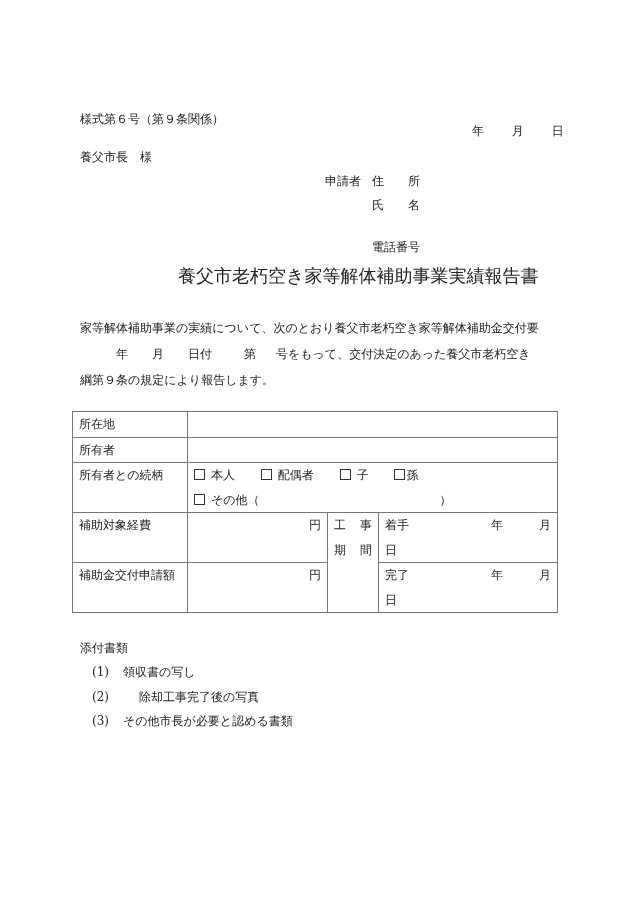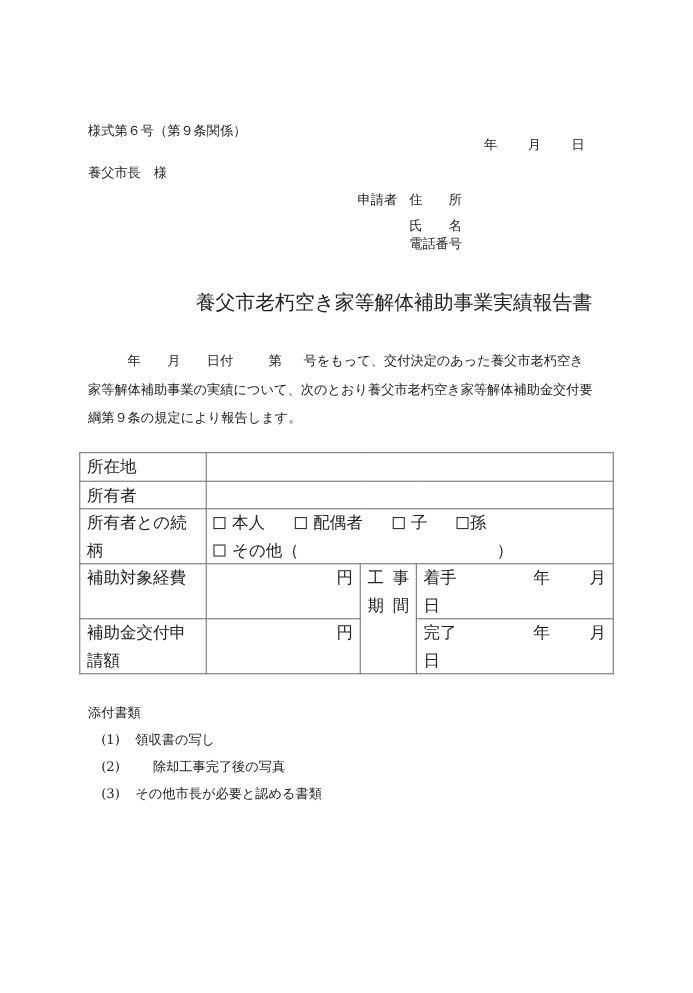--- a/index.html
+++ b/index.html
@@ -1,55 +1,55 @@
 <!DOCTYPE html>
 <html><head>
 <meta charset="utf-8">
 <style>
   html, body { margin:0; padding:0; background:#ffffff; }
   body { width:630px; height:903px; position:relative; overflow:hidden;
          font-family:"DejaVu Serif","Liberation Serif",serif; color:#222; font-size:12px; }
   .abs { position:absolute; white-space:nowrap; line-height:14px; }
   .para { position:absolute; left:80px; width:480px; line-height:26px; font-size:12px; }
-  table.form { position:absolute; left:72px; top:411px; width:486px; border-collapse:collapse; font-size:15px; }
+  table.form { position:absolute; left:72px; top:411px; width:486px; border-collapse:collapse; font-size:12px; }
   table.form td { border:1px solid #777; padding:0 6px; vertical-align:top; line-height:24.5px; }
   .cb { display:inline-block; width:9px; height:9px; border:1px solid #333; margin-right:6px; vertical-align:-1px; }
   .row-flex { display:flex; justify-content:space-between; }
 </style>
 </head>
 <body>
 
 <div class="abs" style="left:80px;top:112px;">様式第６号（第９条関係）</div>
 
-<div class="abs" style="left:440px;top:124px;">
+<div class="abs" style="left:472px;top:124px;">
   <span>年</span>
   <span style="margin-left:24px;">月</span>
   <span style="margin-left:24px;">日</span>
 </div>
 
 <div class="abs" style="left:80px;top:150px;text-align:center;">養父市長　様</div>
 
 <div class="abs" style="left:325px;top:174px;">申請者</div>
 <div class="abs" style="left:372px;top:174px;width:48px;">
   <span>住</span>
   <span style="position:absolute;right:0;">所</span>
 </div>
 <div class="abs" style="left:372px;top:198px;width:48px;">
   <span>氏</span>
   <span style="position:absolute;right:0;">名</span>
 </div>
-<div class="abs" style="left:372px;top:214px;">電話番号</div>
+<div class="abs" style="left:372px;top:240px;">電話番号</div>
 
 <div class="abs" style="left:178px;top:269px;font-size:18px;">養父市老朽空き家等解体補助事業実績報告書</div>
 
 <div class="para" style="top:315px;">
+  <div>家等解体補助事業の実績について、次のとおり養父市老朽空き家等解体補助金交付要</div>
   <div>
     <span style="margin-left:36px;">年</span><span style="margin-left:24px;">月</span><span style="margin-left:24px;">日付</span><span style="margin-left:32px;">第</span><span style="margin-left:20px;">号をもって、交付決定のあった養父市老朽空き</span>
   </div>
-  <div>家等解体補助事業の実績について、次のとおり養父市老朽空き家等解体補助金交付要</div>
   <div>綱第９条の規定により報告します。</div>
 </div>
 
 <table class="form">
   <colgroup>
       <col style="width:115px">
       <col style="width:140px">
       <col style="width:51px">
       <col>
     </colgroup>

